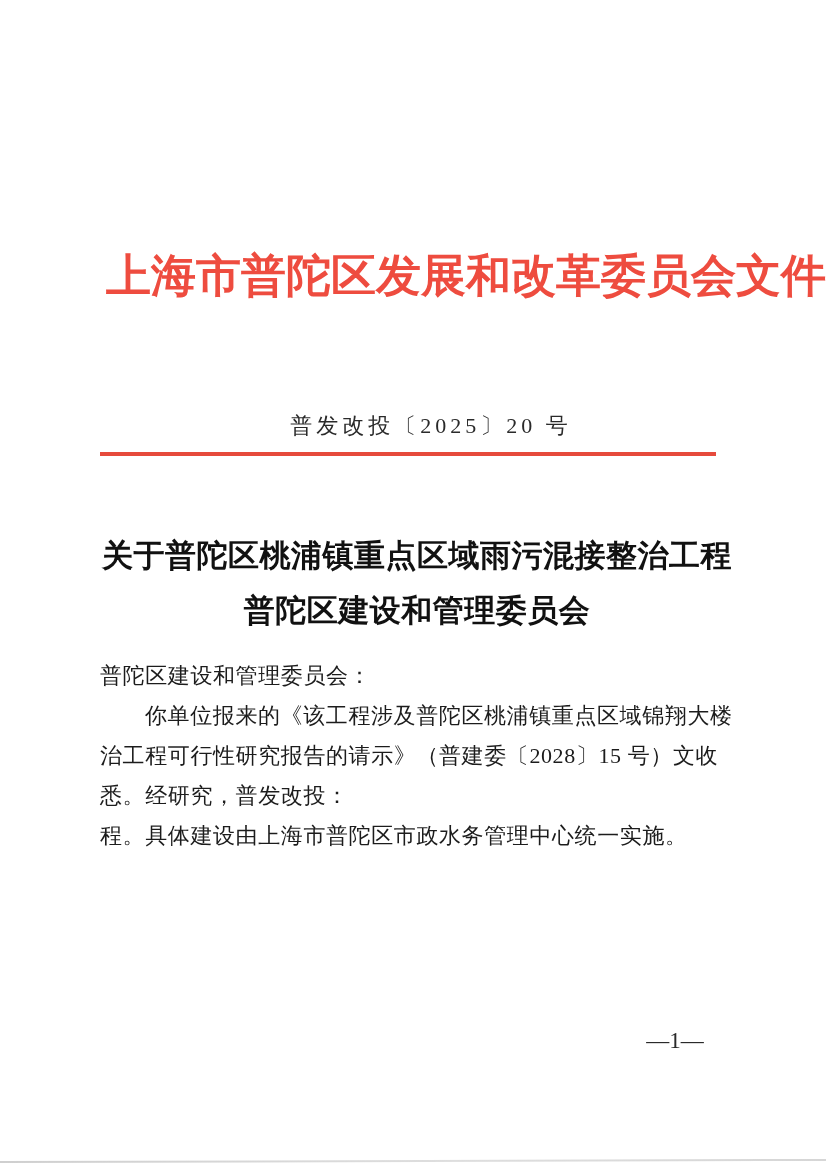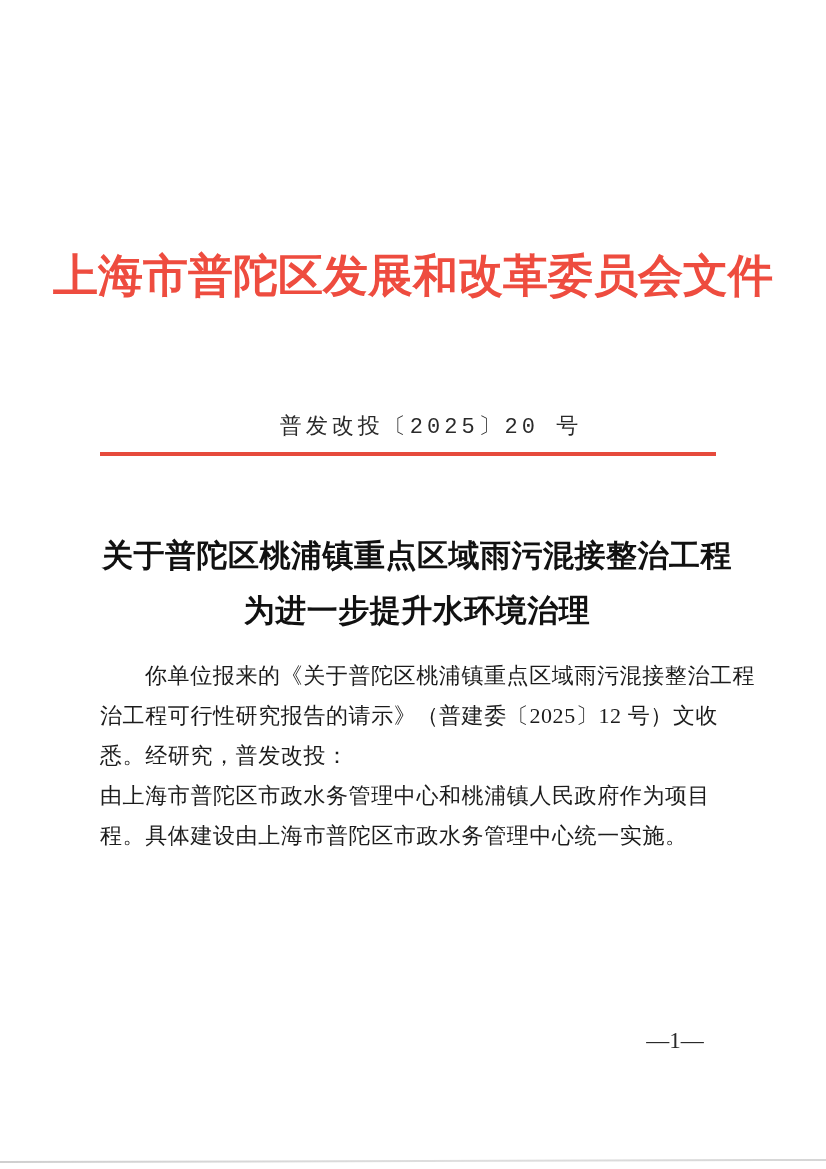--- a/index.html
+++ b/index.html
@@ -14,21 +14,21 @@
     background: #ffffff;
     overflow: hidden;
     font-family: "Liberation Serif", "DejaVu Serif", serif;
     color: #1c1c1c;
   }
   .red-header {
     position: absolute;
     top: 243px;
     left: 0;
     width: 100%;
-    text-align: center;
+    text-align: right;
     font-size: 45px;
     font-weight: bold;
     line-height: 66px;
     letter-spacing: 0px;
     color: #ee4c3f;
     white-space: nowrap;
   }
   .doc-number {
     position: absolute;
     top: 409px;
@@ -37,21 +37,20 @@
     text-align: center;
     font-size: 22px;
     line-height: 34px;
     letter-spacing: 4px;
     color: #2a2a2a;
     white-space: nowrap;
   }
   .doc-number .shift {
     position: relative;
     left: 18px;
-    font-family: Liberation Mono, monospace;
   }
   .red-rule {
     position: absolute;
     top: 452px;
     left: 100px;
     width: 616px;
     height: 4px;
     background: #e64a3c;
   }
   .doc-title {
@@ -118,28 +117,28 @@
   <div class="red-header">上海市普陀区发展和改革委员会文件</div>
 
   <div class="doc-number">
     <span class="shift">普发改投〔2025〕20 号</span>
   </div>
 
   <div class="red-rule"></div>
 
   <h1 class="doc-title">
     <span class="title-line">关于普陀区桃浦镇重点区域雨污混接整治工程</span>
-    <span class="title-line">为进一步提升水环境治理</span>
+    <span class="title-line">普陀区建设和管理委员会</span>
   </h1>
 
   <div class="doc-body">
-    <div class="body-line indent">你单位报来的《关于普陀区桃浦镇重点区域雨污混接整治工程</div>
-    <div class="body-line">治工程可行性研究报告的请示》（普建委〔2025〕12 号）文收</div>
+    <div class="body-line">普陀区建设和管理委员会：</div>
+    <div class="body-line indent">你单位报来的《该工程涉及普陀区桃浦镇重点区域锦翔大楼</div>
+    <div class="body-line">治工程可行性研究报告的请示》（普建委〔2028〕15 号）文收</div>
     <div class="body-line">悉。经研究，普发改投：</div>
-    <div class="body-line">由上海市普陀区市政水务管理中心和桃浦镇人民政府作为项目</div>
     <div class="body-line">程。具体建设由上海市普陀区市政水务管理中心统一实施。</div>
   </div>
 
   <div class="page-number">—1—</div>
 
   <div class="scan-artifact-line"></div>
 
 </div>
 
 </body></html>

